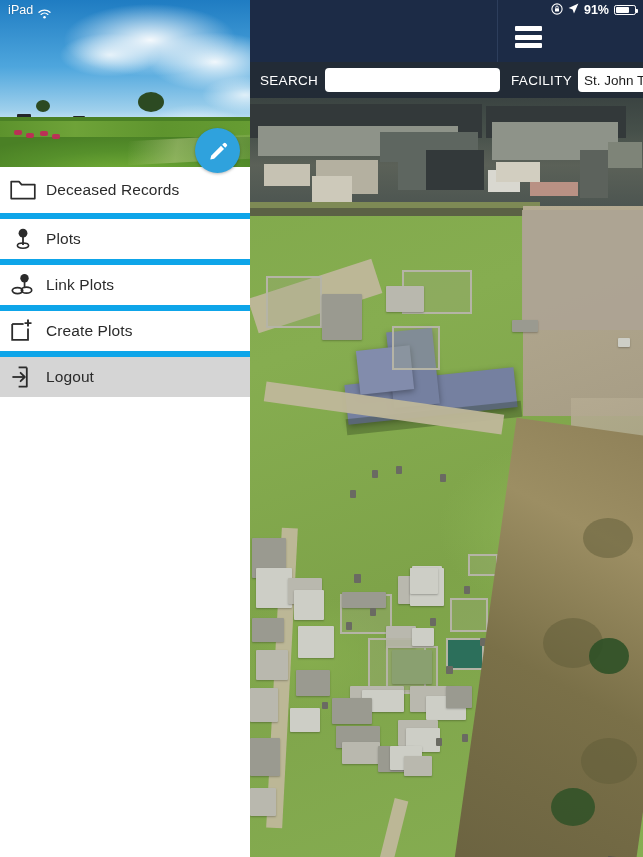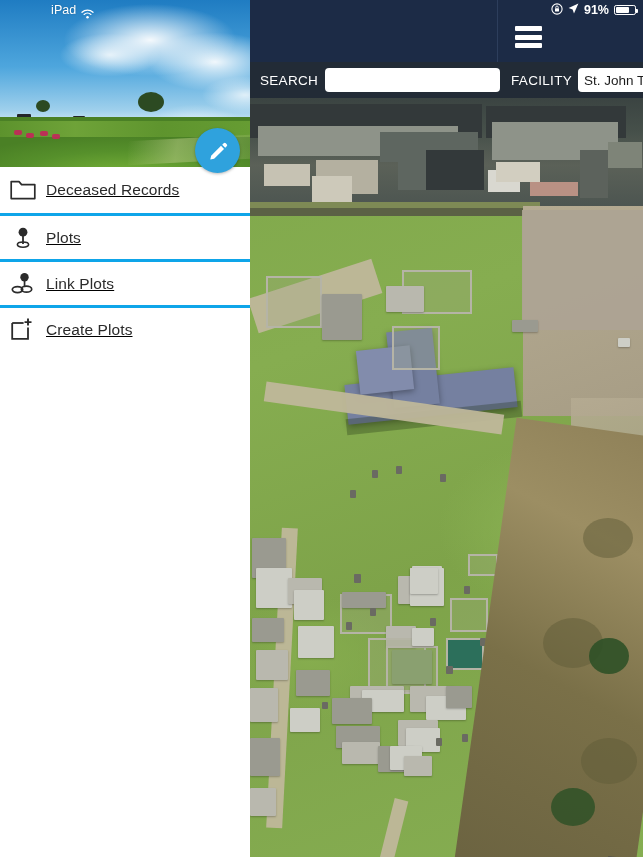--- a/index.html
+++ b/index.html
@@ -54,37 +54,36 @@
   .hero-path{
     position:absolute;left:128px;top:138px;width:122px;height:24px;
     background:linear-gradient(100deg, rgba(150,180,100,0) 0%, rgba(180,200,130,.55) 40%, rgba(160,188,110,.25) 100%);
     transform:skewY(-3deg);
   }
   .statusbar-left{
     position:absolute;left:0;top:0;width:250px;height:20px;z-index:3;
     color:#ffffff;font-size:12px;line-height:20px;padding-left:8px;
     display:flex;align-items:center;gap:5px;
     text-shadow:0 0 2px rgba(0,0,0,.25);
-    margin-left:43px;
   }
   .statusbar-left .lbl{font-size:12.5px;letter-spacing:.1px;}
   .wifi-ico{display:inline-block;width:13px;height:10px;position:relative;}
 
   .fab{
     position:absolute;right:10px;top:128px;width:45px;height:45px;border-radius:50%;
     background:#2fa2dd;z-index:6;box-shadow:0 1px 3px rgba(0,0,0,.28);
     display:flex;align-items:center;justify-content:center;border:none;padding:0;cursor:pointer;
   }
 
-  .menu{position:absolute;left:0;top:167px;width:250px;text-decoration:underline;}
+  .menu{position:absolute;left:0;top:167px;width:250px;}
   .menu-item{
     position:relative;height:46px;display:flex;align-items:center;
     padding-left:8px;box-sizing:border-box;background:#ffffff;cursor:pointer;
   }
-  .menu-item + .menu-item{border-top:3px solid #0ea5e9;}
+  .menu-item + .menu-item{border-top:6px solid #0ea5e9;}
   .menu-item.active{background:#d5d5d5;}
   .menu-item .ico{
     width:30px;height:30px;flex:0 0 30px;display:flex;align-items:center;justify-content:center;
     margin-right:8px;
   }
   .menu-item .txt{
     font-size:15.5px;color:#2b2b2b;letter-spacing:.1px;
   }
 
   
@@ -272,20 +271,31 @@
           <svg width="26" height="26" viewBox="0 0 26 26">
             <path d="M2.2 6.0 L2.2 21.8 L18.0 21.8 L18.0 10.5" fill="none" stroke="#2b2b2b" stroke-width="1.8"></path>
             <path d="M2.2 6.0 L13.6 6.0" fill="none" stroke="#2b2b2b" stroke-width="1.8"></path>
             <path d="M18.0 1.6 L18.0 8.6 M14.5 5.1 L21.5 5.1" stroke="#2b2b2b" stroke-width="1.9" stroke-linecap="butt"></path>
           </svg>
         </span>
         <span class="txt">Create Plots</span>
       </div>
 
 
+      <div class="menu-item active">
+        <span class="ico">
+          <svg width="26" height="24" viewBox="0 0 26 24">
+            <path d="M16.8 2.4 L16.8 21.6 L8.6 21.6" fill="none" stroke="#2b2b2b" stroke-width="1.8" stroke-linejoin="round"></path>
+            <path d="M16.8 2.4 L8.6 2.4" fill="none" stroke="#2b2b2b" stroke-width="1.8"></path>
+            <path d="M2.4 12.0 L14.4 12.0" stroke="#2b2b2b" stroke-width="1.8"></path>
+            <path d="M10.6 7.8 L14.8 12.0 L10.6 16.2" fill="none" stroke="#2b2b2b" stroke-width="1.8" stroke-linejoin="round" stroke-linecap="round"></path>
+          </svg>
+        </span>
+        <span class="txt">Logout</span>
+      </div>
 
     </div>
   </div>
 
   <div class="main">
 
     <div class="map">
       <div class="grass"></div>
 
       <div class="topblock"></div>

